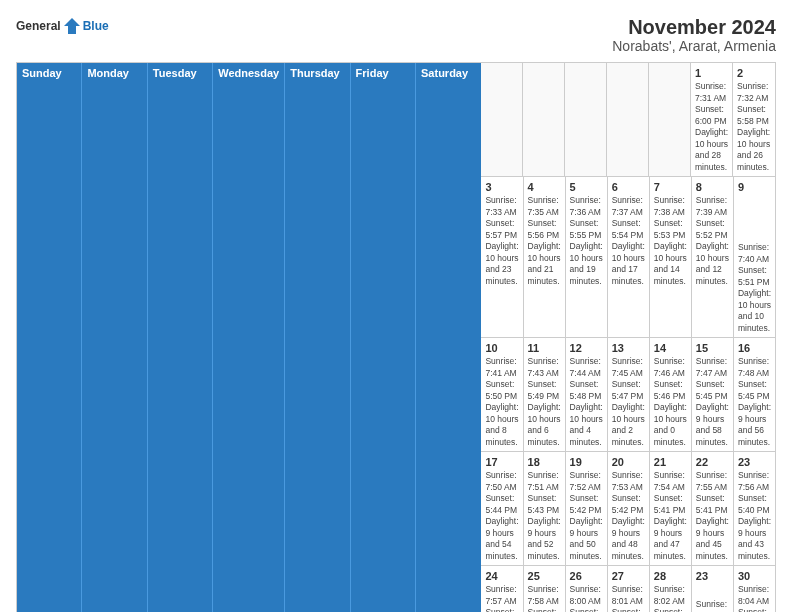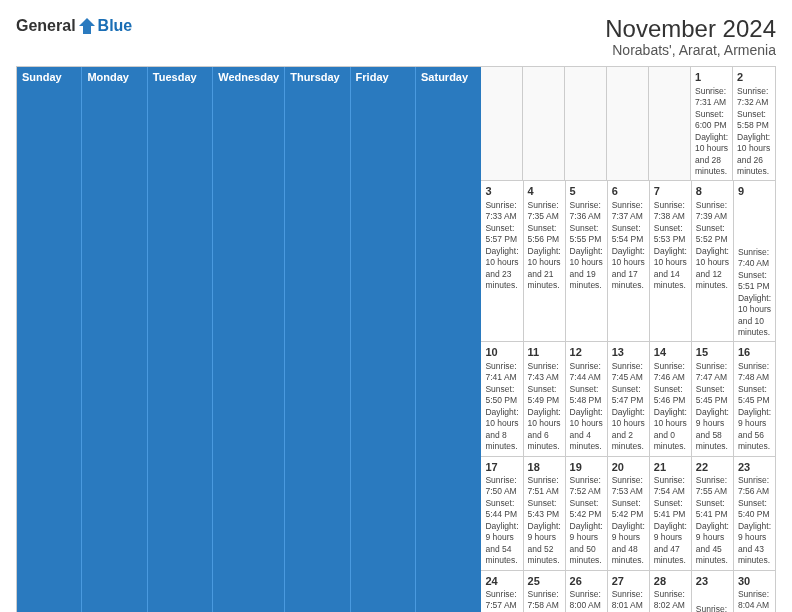--- a/index.html
+++ b/index.html
@@ -24,37 +24,37 @@
       margin-bottom: 8px;
     }
     .logo {
       display: flex;
       flex-direction: column;
       align-items: flex-start;
     }
     .logo-text {
       display: flex;
       align-items: center;
-      font-size: 16px;
+      font-size: 12px;
       font-weight: bold;
       color: #333;
       line-height: 1;
     }
     .logo-general {
       color: #333;
     }
     .logo-blue {
       color: #1a6eb5;
     }
     .title-block {
       text-align: right;
     }
     .month-title {
-      font-size: 24px;
-      font-weight: normal;
+      font-size: 20px;
+      font-weight: bold;
       color: #333;
       line-height: 1.1;
     }
     .location {
       font-size: 14px;
       color: #555;
     }
     .calendar {
       flex: 1;
       display: flex;

